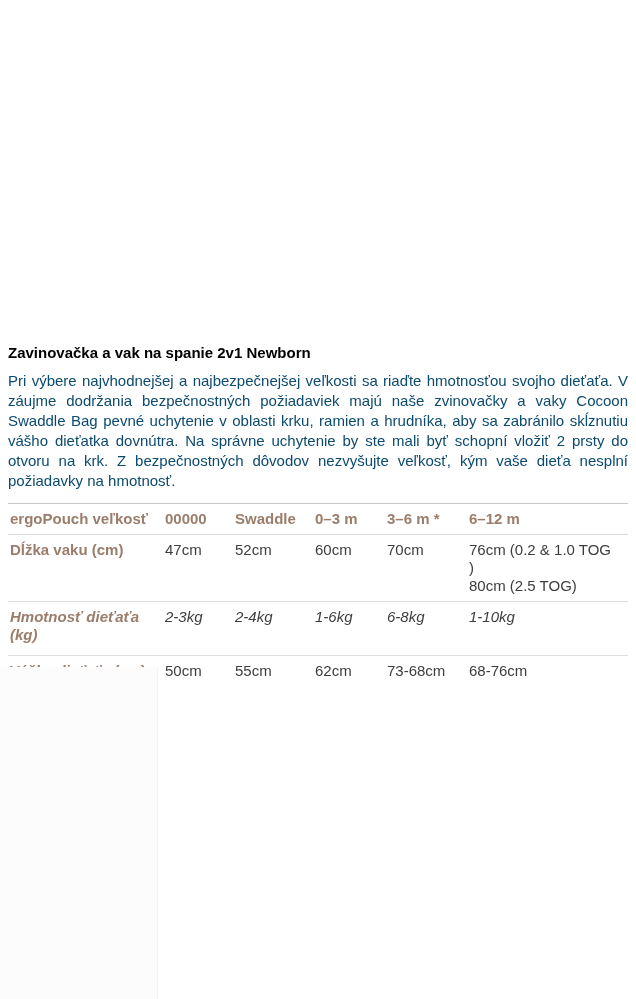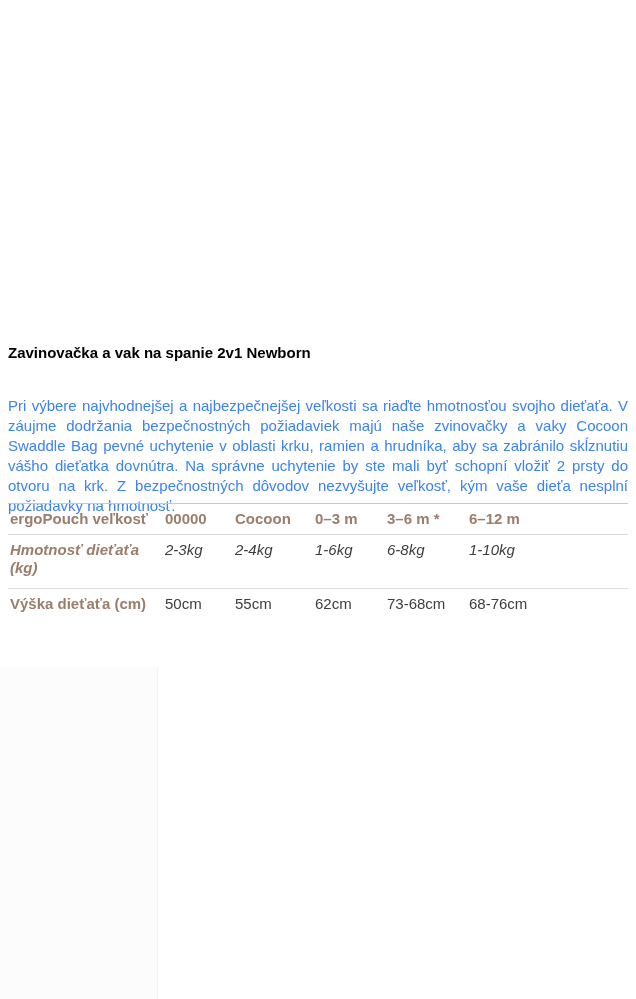--- a/index.html
+++ b/index.html
@@ -21,27 +21,27 @@
     top: 333px;
     left: 8px;
     width: 620px;
     font-size: 15px;
     font-weight: bold;
     line-height: 20px;
     color: #000000;
   }
   .doc-paragraph {
     position: absolute;
-    top: 381px;
+    top: 356px;
     left: 8px;
     width: 620px;
     font-size: 15px;
     line-height: 20px;
     text-align: justify;
-    color: #3b82f6;
+    color: #0c4a6e;
   }
   .size-table {
     position: absolute;
     top: 503px;
     left: 8px;
     width: 620px;
     border-collapse: collapse;
     table-layout: fixed;
     font-size: 15px;
     line-height: 18px;
@@ -106,27 +106,36 @@
       <col style="width:70px">
       <col style="width:80px">
       <col style="width:72px">
       <col style="width:82px">
       <col style="width:159px">
     </colgroup>
     <thead>
       <tr>
         <th>ergoPouch veľkosť</th>
         <th>00000</th>
-        <th>Cocoon</th>
+        <th>Swaddle</th>
         <th>0–3 m</th>
         <th>3–6 m *</th>
         <th>6–12 m</th>
       </tr>
     </thead>
     <tbody>
+      <tr class="row-tall has-divider">
+        <th>Dĺžka vaku (cm)</th>
+        <td>47cm</td>
+        <td>52cm</td>
+        <td>60cm</td>
+        <td>70cm</td>
+        <td>76cm (0.2 &amp; 1.0 TOG )
+80cm (2.5 TOG)</td>
+      </tr>
       <tr class="row-taller has-divider">
         <th>Hmotnosť dieťaťa (kg)</th>
         <td>2-3kg</td>
         <td>2-4kg</td>
         <td>1-6kg</td>
         <td>6-8kg</td>
         <td>1-10kg</td>
       </tr>
       <tr class="row-short">
         <th>Výška dieťaťa (cm)</th>

